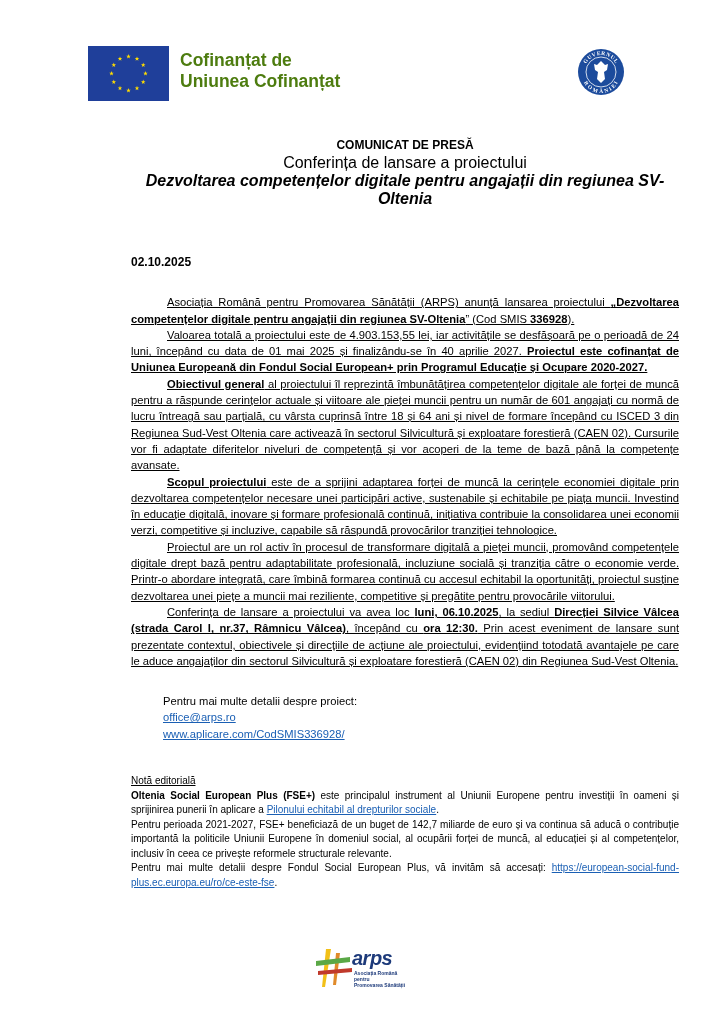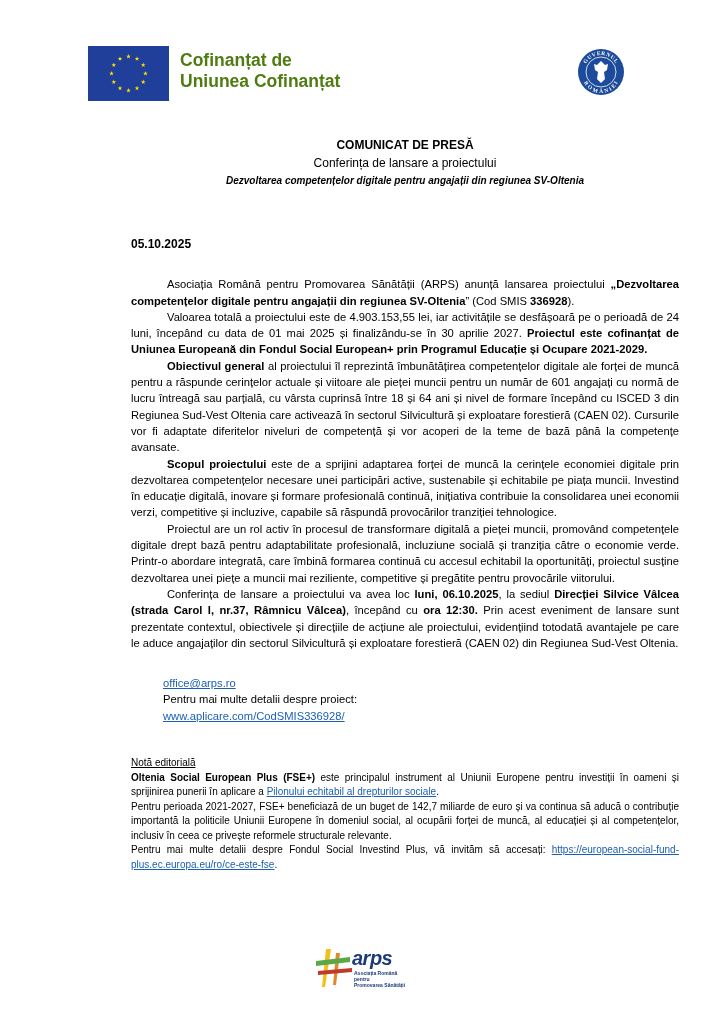--- a/index.html
+++ b/index.html
@@ -8,24 +8,24 @@
     .header { position:absolute; left:0; top:0; width:724px; height:120px; }
     .eu-flag { position:absolute; left:88px; top:46px; width:81px; height:55px; background:#1f3f9a; }
     .eu-flag svg { width:100%; height:100%; display:block; }
     .eu-text { position:absolute; left:180px; top:50px; color:#4d7c0f; font-weight:bold;
                font-size:17.5px; line-height:21px; font-family:"Liberation Sans", sans-serif; }
     .gov-seal { position:absolute; left:577px; top:48px; width:48px; height:48px; }
     .doc { position:absolute; left:88px; top:136px; width:548px;
            font-family:"Liberation Sans", sans-serif; font-size:11.2px; line-height:16.3px;margin-left:43px; }
     .title-block { text-align:center; }
     .title-main { font-weight:bold; font-size:12px; line-height:18px; }
-    .title-sub { font-size:12px; line-height:18px; }
-    .title-proj { font-weight:bold; font-style:italic; font-size:10px; line-height:18px; }
+    .title-sub { font-size:16px; line-height:18px; }
+    .title-proj { font-weight:bold; font-style:italic; font-size:16px; line-height:18px; }
     .date { font-weight:bold; font-size:12px; margin-top:46px; }
-    .body-text { margin-top:24px; text-align:justify; }
+    .body-text { margin-top:24px; text-align:justify;text-decoration:underline; }
     .body-text p { margin:0; text-indent:36px; }
     .contact { margin-top:24px; padding-left:32px; }
     .contact a, .editorial a { color:#1a5fb4; text-decoration:underline; }
     .editorial { margin-top:32px; font-size:10px; line-height:14.5px; text-align:justify; }
     .editorial p { margin:0; }
     .ed-title { text-decoration:underline; }
     .arps-logo { position:absolute; left:314px; top:945px; width:100px; height:45px; }
     .arps-word { position:absolute; left:38px; top:2px; font-size:20px; font-weight:bold; font-style:italic;
                  color:#1d3a7a; font-family:"Liberation Sans", sans-serif; letter-spacing:-0.5px; }
     .arps-tag { position:absolute; left:40px; top:25px; font-size:5px; line-height:6px; color:#1d3a7a; font-weight:bold;
@@ -74,57 +74,57 @@
   </div>
 </div>
 
 <div class="doc">
   <div class="title-block">
     <div class="title-main">COMUNICAT DE PRESĂ</div>
     <div class="title-sub">Conferința de lansare a proiectului</div>
     <div class="title-proj">Dezvoltarea competențelor digitale pentru angajații din regiunea SV-Oltenia</div>
   </div>
 
-  <div class="date">05.10.2025</div>
+  <div class="date">02.10.2025</div>
 
   <div class="body-text">
     <p>
       <span>Asociația Română pentru Promovarea Sănătății (ARPS) anunță lansarea proiectului </span><b>„Dezvoltarea competențelor digitale pentru angajații din regiunea SV-Oltenia</b><span>” (Cod SMIS </span><b>336928</b><span>).</span>
     </p>
     <p>
-      <span>Valoarea totală a proiectului este de 4.903.153,55 lei, iar activitățile se desfășoară pe o perioadă de 24 luni, începând cu data de 01 mai 2025 și finalizându-se în 30 aprilie 2027. </span><b>Proiectul este cofinanțat de Uniunea Europeană din Fondul Social European+ prin Programul Educație și Ocupare 2021-2029.</b>
+      <span>Valoarea totală a proiectului este de 4.903.153,55 lei, iar activitățile se desfășoară pe o perioadă de 24 luni, începând cu data de 01 mai 2025 și finalizându-se în 40 aprilie 2027. </span><b>Proiectul este cofinanțat de Uniunea Europeană din Fondul Social European+ prin Programul Educație și Ocupare 2020-2027.</b>
     </p>
     <p>
       <b>Obiectivul general</b><span> al proiectului îl reprezintă îmbunătățirea competențelor digitale ale forței de muncă pentru a răspunde cerințelor actuale și viitoare ale pieței muncii pentru un număr de 601 angajați cu normă de lucru întreagă sau parțială, cu vârsta cuprinsă între 18 și 64 ani și nivel de formare începând cu ISCED 3 din Regiunea Sud-Vest Oltenia care activează în sectorul Silvicultură și exploatare forestieră (CAEN 02). Cursurile vor fi adaptate diferitelor niveluri de competență și vor acoperi de la teme de bază până la competențe avansate.</span>
     </p>
     <p>
       <b>Scopul proiectului</b><span> este de a sprijini adaptarea forței de muncă la cerințele economiei digitale prin dezvoltarea competențelor necesare unei participări active, sustenabile și echitabile pe piața muncii. Investind în educație digitală, inovare și formare profesională continuă, inițiativa contribuie la consolidarea unei economii verzi, competitive și incluzive, capabile să răspundă provocărilor tranziției tehnologice.</span>
     </p>
     <p>
       <span>Proiectul are un rol activ în procesul de transformare digitală a pieței muncii, promovând competențele digitale drept bază pentru adaptabilitate profesională, incluziune socială și tranziția către o economie verde. Printr-o abordare integrată, care îmbină formarea continuă cu accesul echitabil la oportunități, proiectul susține dezvoltarea unei piețe a muncii mai reziliente, competitive și pregătite pentru provocările viitorului.</span>
     </p>
     <p>
       <span>Conferința de lansare a proiectului va avea loc </span><b>luni, 06.10.2025</b><span>, la sediul </span><b>Direcției Silvice Vâlcea (strada Carol I, nr.37, Râmnicu Vâlcea)</b><span>, începând cu </span><b>ora 12:30.</b><span> Prin acest eveniment de lansare sunt prezentate contextul, obiectivele și direcțiile de acțiune ale proiectului, evidențiind totodată avantajele pe care le aduce angajaților din sectorul Silvicultură și exploatare forestieră (CAEN 02) din Regiunea Sud-Vest Oltenia.</span>
     </p>
   </div>
 
   <div class="contact">
+    <div>Pentru mai multe detalii despre proiect:</div>
     <div><a>office@arps.ro</a></div>
-    <div>Pentru mai multe detalii despre proiect:</div>
     <div><a>www.aplicare.com/CodSMIS336928/</a></div>
   </div>
 
   <div class="editorial">
     <p class="ed-title">Notă editorială</p>
     <p>
       <b>Oltenia Social European Plus (FSE+)</b><span> este principalul instrument al Uniunii Europene pentru investiții în oameni și sprijinirea punerii în aplicare a </span><a>Pilonului echitabil al drepturilor sociale</a><span>.</span>
     </p>
     <p>Pentru perioada 2021-2027, FSE+ beneficiază de un buget de 142,7 miliarde de euro și va continua să aducă o contribuție importantă la politicile Uniunii Europene în domeniul social, al ocupării forței de muncă, al educației și al competențelor, inclusiv în ceea ce privește reformele structurale relevante.</p>
     <p>
-      <span>Pentru mai multe detalii despre Fondul Social Investind Plus, vă invităm să accesați: </span><a>https://european-social-fund-plus.ec.europa.eu/ro/ce-este-fse</a><span>.</span>
+      <span>Pentru mai multe detalii despre Fondul Social European Plus, vă invităm să accesați: </span><a>https://european-social-fund-plus.ec.europa.eu/ro/ce-este-fse</a><span>.</span>
     </p>
   </div>
 </div>
 
 <div class="arps-logo">
   <svg class="arps-mark" viewBox="0 0 40 45">
     <path d="M12 4 L17 4 L11 42 L8 42 Z" fill="#f2c018"></path>
     <path d="M22 8 L26 8 L22 40 L19 40 Z" fill="#e08a2a"></path>
     <path d="M2 16 L36 12 L36 17 L2 21 Z" fill="#5aa846"></path>
     <path d="M4 26 L38 23 L38 27 L4 30 Z" fill="#c0392b"></path>

